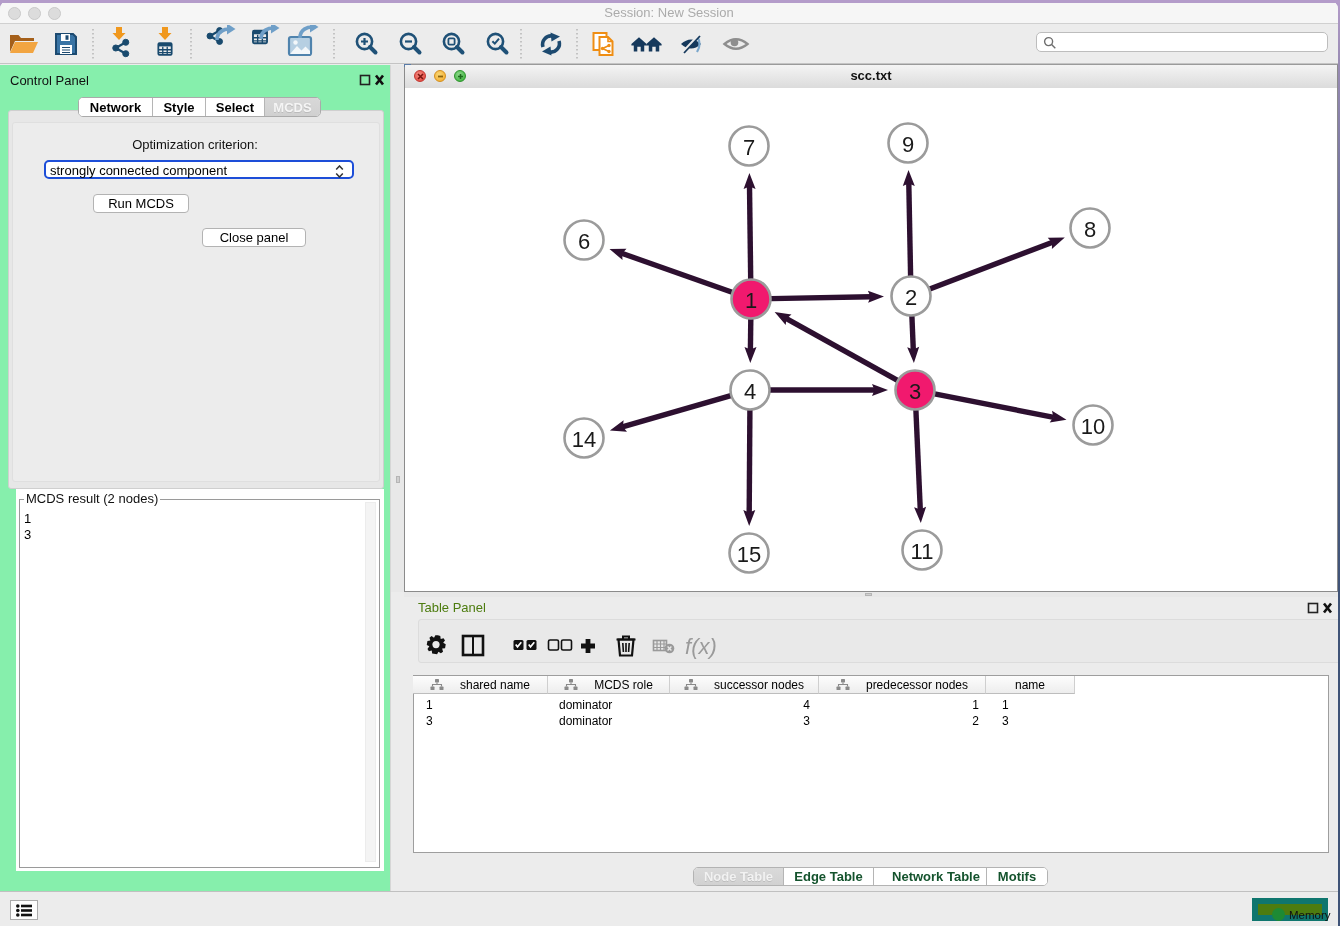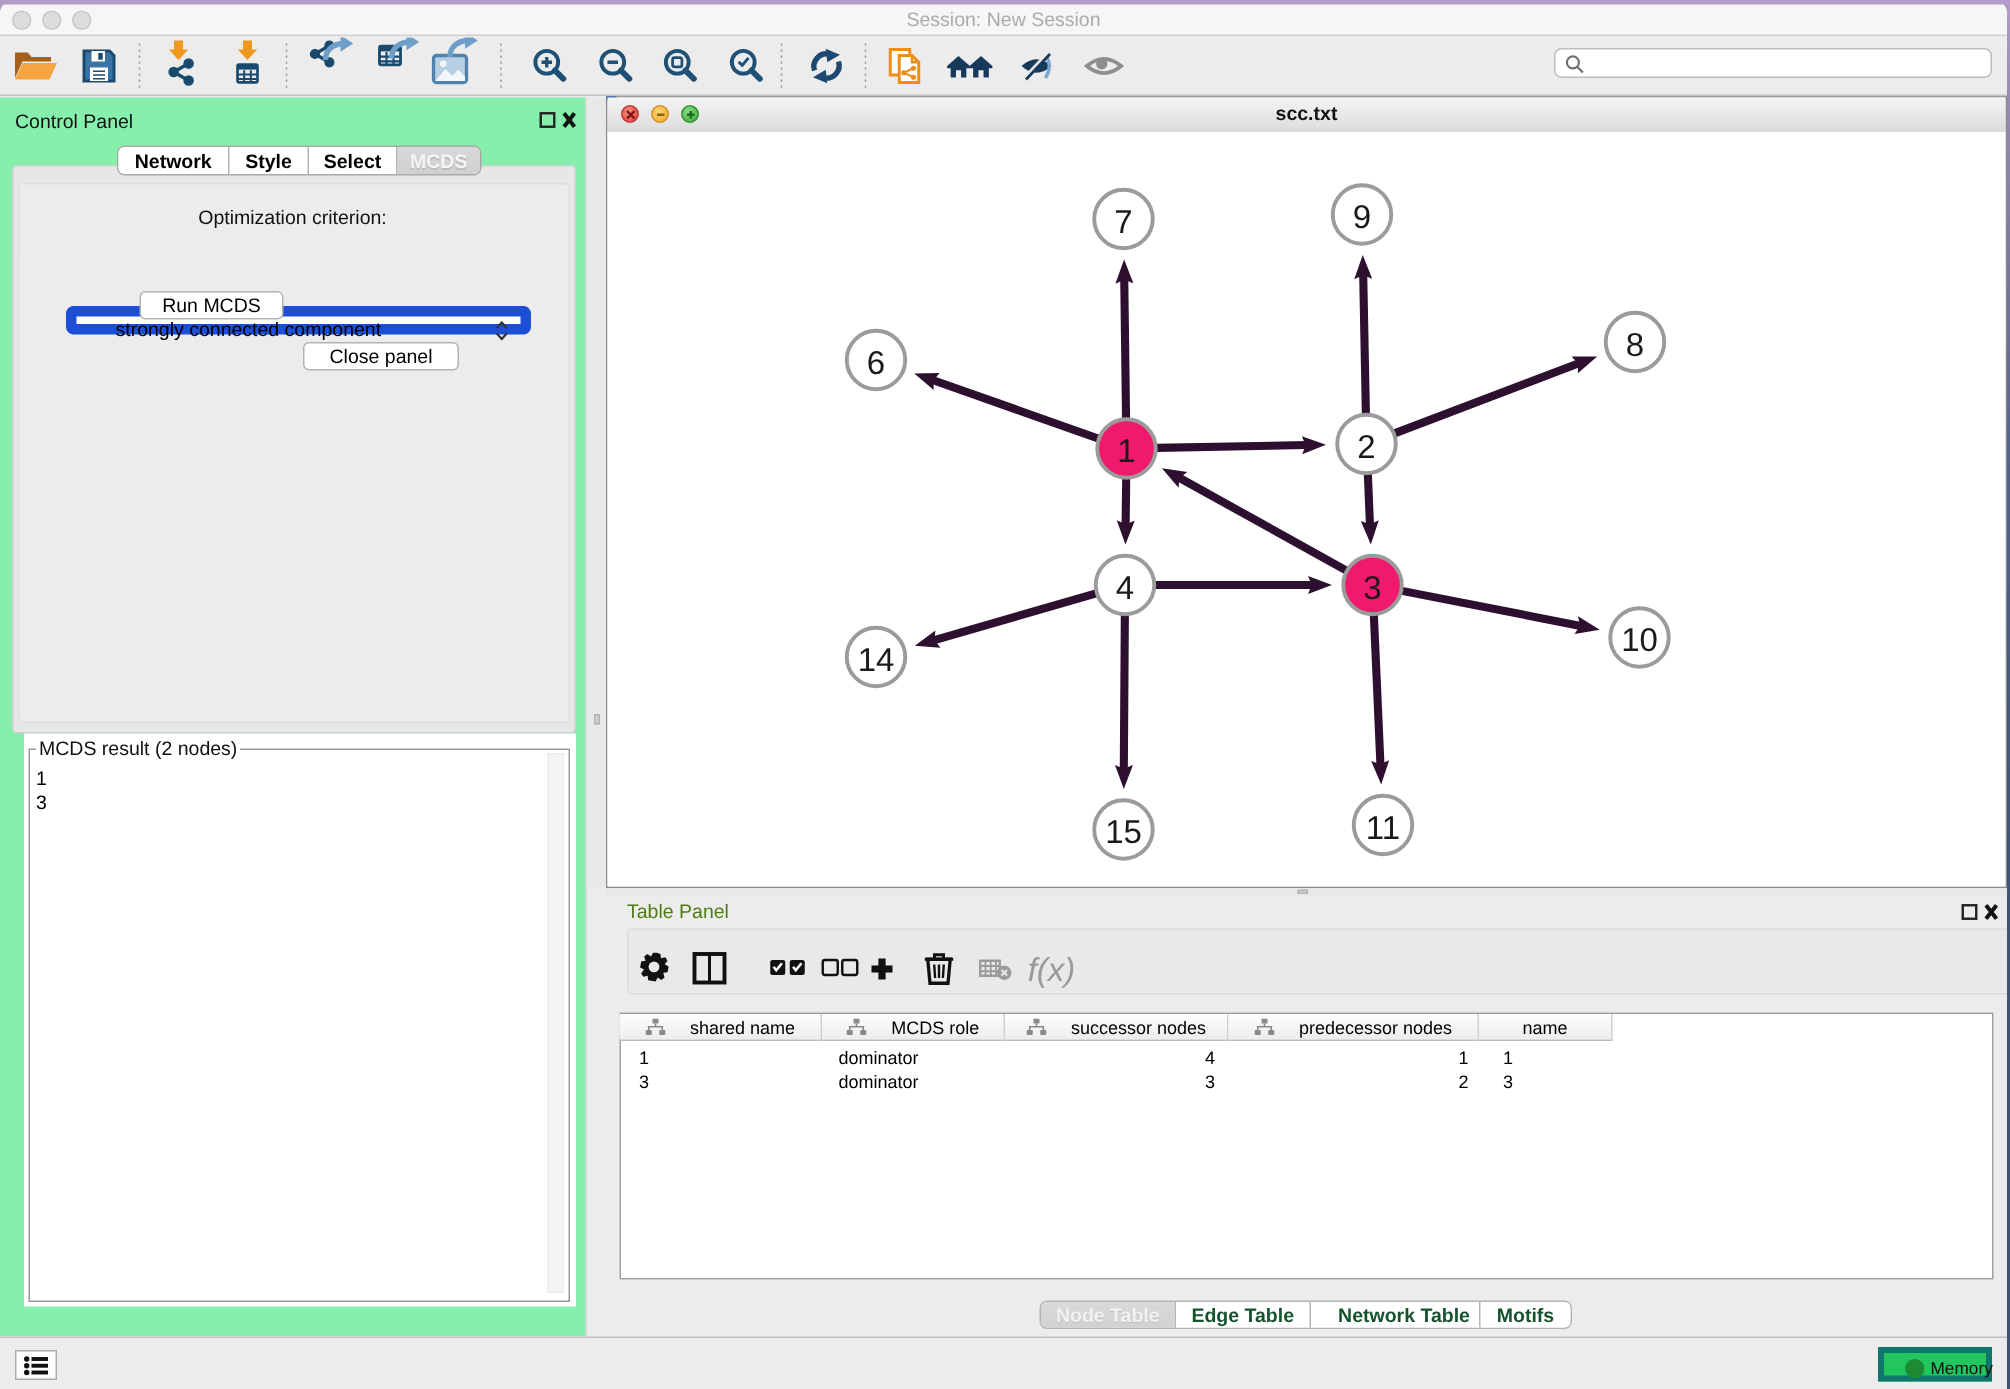--- a/index.html
+++ b/index.html
@@ -15,21 +15,21 @@
 #cp{position:absolute;left:0;top:65px;width:391px;height:826px;background:#86efac;border-right:1px solid #d6d6d6;}
 #cphead{position:absolute;left:10px;top:8px;font-size:13px;color:#111;}
 .winbtns{position:absolute;top:9px;}
 #tabs{position:absolute;left:78px;top:32px;z-index:5;height:20px;border:1px solid #aaa;border-radius:5px;overflow:hidden;background:#fff;}
 .tab{float:left;height:20px;line-height:19px;font-size:13px;text-align:center;color:#000;border-left:1px solid #b5b5b5;background:#fff;font-weight:bold;}
 .tab:first-child{border-left:none;}
 #tab-mcds{background:linear-gradient(#d8d8d8,#cfcfcf);color:#f5f5f5;text-shadow:0 1px 0 #bbb;}
 #cpouter{position:absolute;left:8px;top:45px;width:376px;height:379px;background:#e7e7e7;border:1px solid #cfcfcf;border-radius:3px;}
 #cpinner{position:absolute;left:3px;top:11px;width:368px;height:360px;background:#ececec;border:1px solid #dfdfdf;border-radius:3px;}
 #optlabel{position:absolute;left:0;top:72px;width:100%;text-align:center;font-size:13px;color:#111;}
-#combo{position:absolute;left:44px;top:95px;width:310px;height:19px;background:#fff;border:7px solid #1d4ed8;border-radius:5px;font-size:13px;line-height:18px;padding-left:26px;color:#000;margin-top:44px;}
+#combo{position:absolute;left:44px;top:95px;width:310px;height:19px;background:#fff;border:2px solid #1d4ed8;border-radius:5px;font-size:13px;line-height:18px;padding-left:4px;color:#000;}
 .btn{position:absolute;height:19px;background:#fff;border:1px solid #b3b3b3;border-radius:4px;font-size:13px;text-align:center;line-height:18px;color:#000;}
 #resultwrap{position:absolute;left:16px;top:424px;width:368px;height:382px;background:#fff;}
 #fieldset{position:absolute;left:3px;top:10px;width:361px;height:369px;border:1px solid #9a9a9a;}
 #legend{position:absolute;left:4px;top:-9px;background:#fff;font-size:13px;color:#111;padding:0 2px;}
 #resulttext{position:absolute;left:4px;top:11px;width:345px;font-size:13px;color:#000;line-height:16px;}
 #resultscroll{position:absolute;right:3px;top:2px;width:11px;height:360px;background:#f4f4f4;border:1px solid #ececec;}
 
 #netframe{position:absolute;left:404px;top:64px;width:934px;height:528px;border:1px solid #8b8b8b;border-top:1px solid #9a9a9a;background:#fff;}
 #nettitle{position:absolute;left:0;top:0;width:100%;height:29px;background:linear-gradient(#f4f4f4,#d6d6d6);border-bottom:1px solid #9c9c9c;}
 #nettitle .t{position:absolute;width:100%;text-align:center;line-height:22px;font-size:13px;font-weight:bold;color:#111;}
@@ -42,21 +42,21 @@
 #tablebox{position:absolute;left:9px;top:78px;width:916px;height:178px;background:#fff;border:1px solid #9e9e9e;}
 .hcell{position:absolute;top:0;height:18px;background:linear-gradient(#fdfdfd,#ededed);border-right:1px solid #cfcfcf;border-bottom:1px solid #bdbdbd;font-size:12px;color:#000;display:flex;align-items:center;justify-content:center;}
 .cell{position:absolute;font-size:12px;color:#000;height:16px;line-height:16px;}
 #tptabs{position:absolute;left:289px;top:270px;z-index:5;height:19px;border:1px solid #b3b3b3;border-radius:5px;overflow:hidden;background:#fff;}
 .btab{float:left;height:19px;line-height:18px;font-size:13px;font-weight:bold;text-align:center;color:#14532d;border-left:1px solid #b5b5b5;background:#fff;}
 .btab:first-child{border-left:none;}
 #btab-node{background:linear-gradient(#dadada,#d0d0d0);color:#f2f2f2;text-shadow:0 1px 0 #bdbdbd;}
 
 #statusbar{position:absolute;left:0;top:891px;width:1338px;height:35px;background:#ececec;border-top:1px solid #c0c0c0;}
 #listbtn{position:absolute;left:10px;top:8px;width:28px;height:20px;background:#fdfdfd;border:1px solid #ababab;}
-#membtn{position:absolute;right:10px;top:6px;width:76px;height:23px;background:#22c55e;border:4px solid #0f766e;font-size:11.5px;color:#111;}
+#membtn{position:absolute;right:10px;top:6px;width:76px;height:23px;background:#4d7c0f;border:6px solid #0f766e;font-size:11.5px;color:#111;}
 svg{display:block;}
 </style></head>
 <body>
 <div id="appwin">
   <div id="titlebar">
     <div class="tl" style="left:8px;"></div>
     <div class="tl" style="left:28px;"></div>
     <div class="tl" style="left:48px;"></div>
     <div id="title">Session: New Session</div>
   </div>

